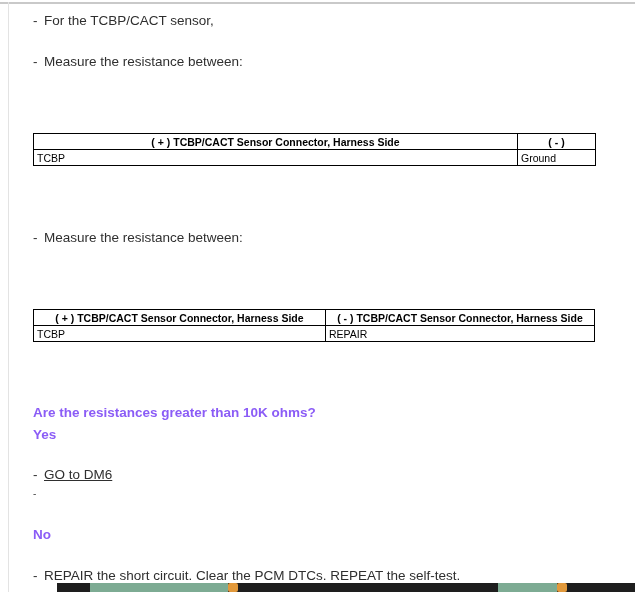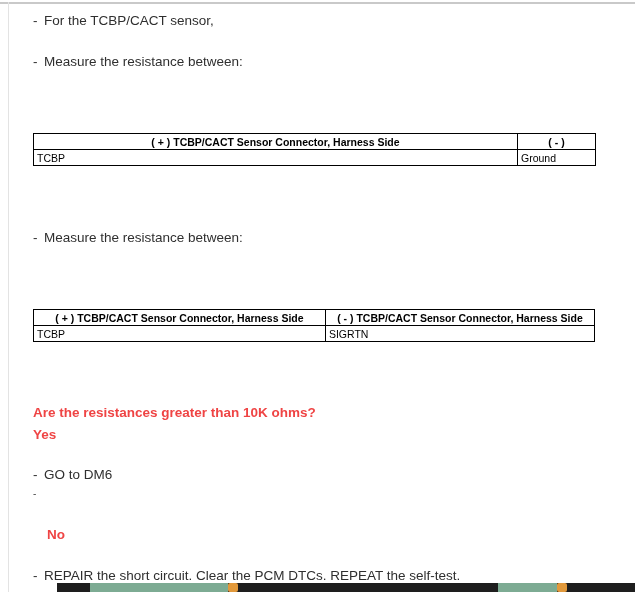--- a/index.html
+++ b/index.html
@@ -67,21 +67,21 @@
   .t1 { top: 133px; }
   .t1 .col-plus  { width: 484px; }
   .t1 .col-minus { width: 78px; }
   .t2 { top: 309px; }
   .t2 .col-plus  { width: 281px; }
   .t2 .col-minus { width: 259px; }
 
   .bold-line {
     position: absolute;
     left: 33px;
-    color: #ef4444;
+    color: #8b5cf6;
     font-size: 13.5px;
     font-weight: bold;
     line-height: 15px;
     white-space: nowrap;
     text-align: right;
   }
 
   .stray {
     position: absolute;
     left: 33px;
@@ -146,36 +146,36 @@
   </div>
 
   <table class="dtable t2">
     <tbody>
         <tr>
       <th class="col-plus">( + ) TCBP/CACT Sensor Connector, Harness Side</th>
       <th class="col-minus">( - ) TCBP/CACT Sensor Connector, Harness Side</th>
     </tr>
     <tr>
       <td>TCBP</td>
-      <td>SIGRTN</td>
+      <td>REPAIR</td>
     </tr>
   </tbody>
     </table>
 
   <div class="bold-line" style="top:405px;">Are the resistances greater than 10K ohms?</div>
 
   <div class="bold-line" style="top:427px;">Yes</div>
 
-  <div class="bullet" style="top:467px;">
+  <div class="bullet" style="top:467px;text-decoration:underline;">
     <span class="marker">-</span><span>GO to DM6</span>
   </div>
 
   <div class="stray" style="top:489px;">-</div>
 
-  <div class="bold-line" style="top:527px;margin-left:14px;">No</div>
+  <div class="bold-line" style="top:527px;">No</div>
 
   <div class="bullet" style="top:568px;">
     <span class="marker">-</span><span>REPAIR the short circuit. Clear the PCM DTCs. REPEAT the self-test.</span>
   </div>
 
   <div class="bottom-bar">
     <div class="bar-seg s1"></div>
     <div class="bar-dot d1"></div>
     <div class="bar-seg s2"></div>
     <div class="bar-dot d2"></div>

